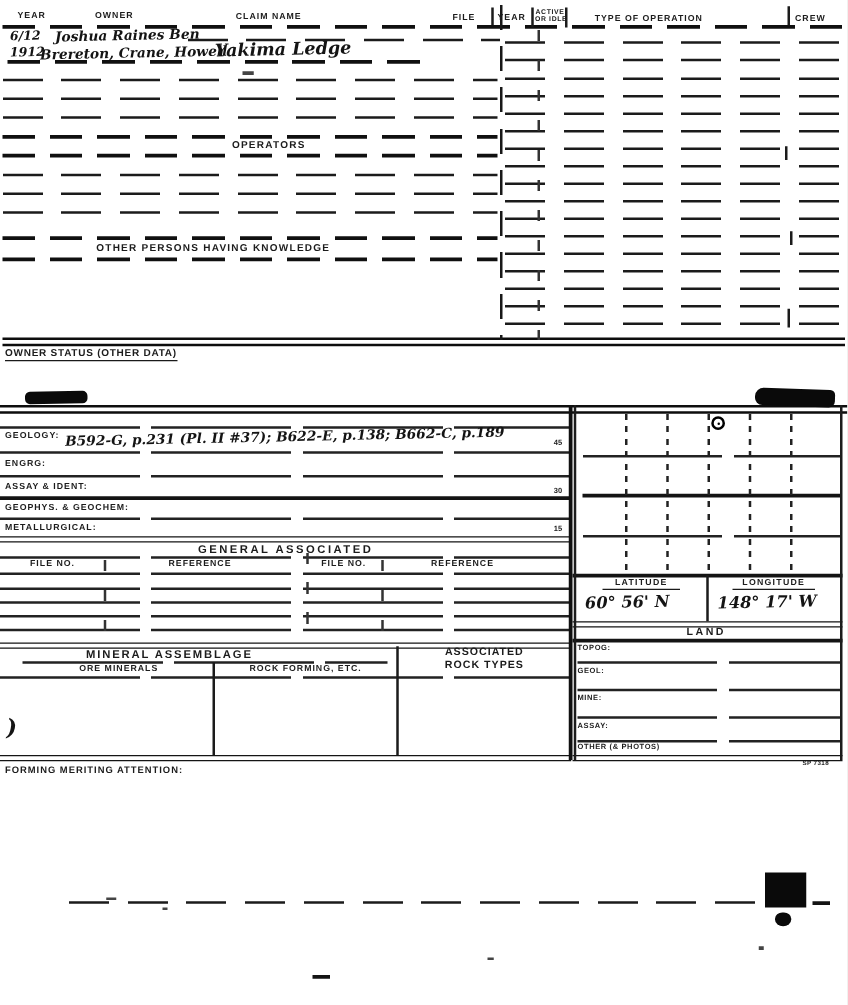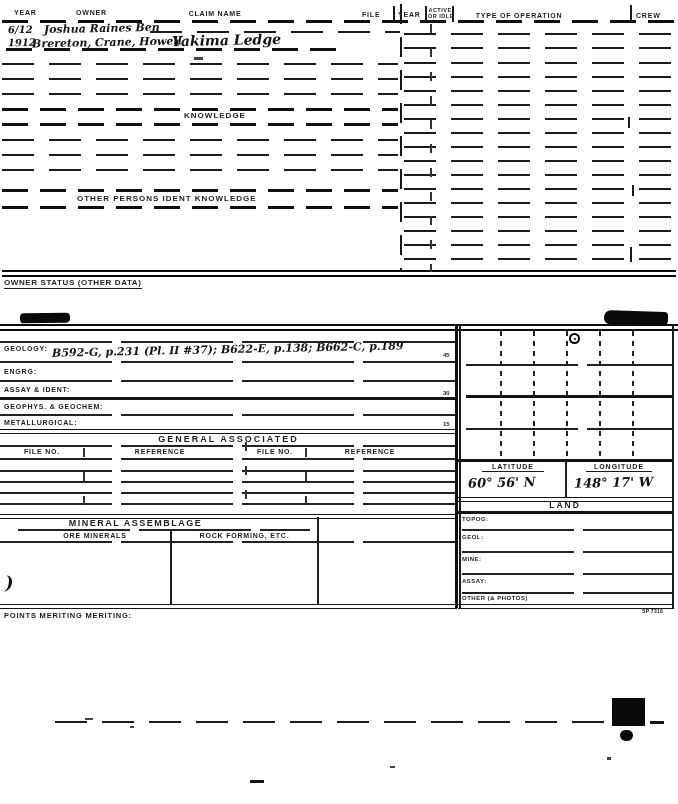--- a/index.html
+++ b/index.html
@@ -140,22 +140,22 @@
   </div>
   <span class="lbl ctr" style="left:460px;top:12px;width:118px">TYPE OF OPERATION</span>
   <span class="lbl" style="left:636px;top:12px">CREW</span>
 
   <span class="hw" style="left:8px;top:24px;font-size:10px">6/12</span>
   <span class="hw" style="left:44px;top:22px;font-size:11px">Joshua Raines Ben</span>
   <span class="hw" style="left:8px;top:37px;font-size:10px">1912</span>
   <span class="hw" style="left:32px;top:36px;font-size:11px">Brereton, Crane, Howell</span>
   <span class="hw" style="left:172px;top:32px;font-size:14px">Yakima Ledge</span>
 
-  <span class="lbl lbl8 ctr" style="left:0;top:111px;width:430px">KNOWLEDGE</span>
-  <span class="lbl lbl8" style="left:77px;top:194px">OTHER PERSONS IDENT KNOWLEDGE</span>
+  <span class="lbl lbl8 ctr" style="left:0;top:111px;width:430px">OPERATORS</span>
+  <span class="lbl lbl8" style="left:77px;top:194px">OTHER PERSONS HAVING KNOWLEDGE</span>
   <span class="lbl lbl8 ul" style="left:4px;top:278px;letter-spacing:.6px">OWNER STATUS (OTHER DATA)</span>
 
   <div class="blob" style="left:20px;top:313px;width:50px;height:10px;border-radius:4px;transform:rotate(-1deg)"></div>
   <div class="blob" style="left:604px;top:311px;width:64px;height:14px;border-radius:7px 4px 5px 6px;transform:rotate(2deg)"></div>
 
 
   <span class="lbl" style="left:4px;top:345px">GEOLOGY:</span>
   <span class="hw" style="left:52px;top:343px;font-size:11px">B592-G, p.231 (Pl. II #37); B622-E, p.138; B662-C, p.189</span>
   <span class="tick" style="left:443px;top:352px">45</span>
 
@@ -166,38 +166,42 @@
   <span class="lbl" style="left:4px;top:419px">METALLURGICAL:</span>
   <span class="tick" style="left:443px;top:421px">15</span>
 
   <span class="lbl lbl9 ctr" style="left:0;top:434px;width:457px;letter-spacing:2px">GENERAL ASSOCIATED</span>
   <span class="lbl ctr" style="left:10px;top:448px;width:64px">FILE NO.</span>
   <span class="lbl ctr" style="left:95px;top:448px;width:130px">REFERENCE</span>
   <span class="lbl ctr" style="left:245px;top:448px;width:60px">FILE NO.</span>
   <span class="lbl ctr" style="left:310px;top:448px;width:120px">REFERENCE</span>
 
   <span class="lbl lbl9 ctr" style="left:0;top:518px;width:271px;letter-spacing:1.5px">MINERAL ASSEMBLAGE</span>
+  <div style="position:absolute;left:320px;top:516px;width:135px;text-align:center">
+    <div class="lbl" style="position:static;font-size:8.5px">ASSOCIATED</div>
+    <div class="lbl" style="position:static;font-size:8.5px">ROCK TYPES</div>
+  </div>
   <span class="lbl ctr" style="left:20px;top:532px;width:150px">ORE MINERALS</span>
   <span class="lbl ctr" style="left:172px;top:532px;width:145px">ROCK FORMING, ETC.</span>
   <span class="hw" style="left:5px;top:572px;font-size:18px">)</span>
 
   <div class="marker"></div>
   <span class="lbl ul ctr" style="left:482px;top:463px;letter-spacing:1px;width:62px">LATITUDE</span>
   <span class="lbl ul ctr" style="left:586px;top:463px;letter-spacing:1px;width:66px">LONGITUDE</span>
   <span class="hw" style="left:468px;top:475px;font-size:13px">60° 56' N</span>
   <span class="hw" style="left:574px;top:475px;font-size:13px">148° 17' W</span>
 
   <span class="lbl ctr" style="left:458px;top:500px;width:214px;font-size:8.5px;letter-spacing:2px">LAND</span>
   <span class="lbl lbl6" style="left:462px;top:516px">TOPOG:</span>
   <span class="lbl lbl6" style="left:462px;top:534px">GEOL:</span>
   <span class="lbl lbl6" style="left:462px;top:556px">MINE:</span>
   <span class="lbl lbl6" style="left:462px;top:578px">ASSAY:</span>
   <span class="lbl lbl6" style="left:462px;top:595px">OTHER (&amp; PHOTOS)</span>
 
-  <span class="lbl" style="left:4px;top:611px;font-size:7.5px">POINTS MERITING MERITING:</span>
+  <span class="lbl" style="left:4px;top:611px;font-size:7.5px">FORMING MERITING ATTENTION:</span>
   <span class="lbl" style="left:642px;top:608px;font-size:5px;letter-spacing:.3px">SP 7318</span>
 
   <div class="blob" style="left:612px;top:698px;width:33px;height:28px"></div>
   <div class="blob" style="left:620px;top:730px;width:13px;height:11px;border-radius:45% 45% 50% 50%"></div>
   <div class="speck" style="left:85px;top:718px;width:8px;height:2px"></div>
   <div class="speck" style="left:130px;top:726px;width:4px;height:2px"></div>
   <div class="speck" style="left:390px;top:766px;width:5px;height:2px"></div>
   <div class="speck" style="left:607px;top:757px;width:4px;height:3px"></div>
   <div class="speck" style="left:194px;top:57px;width:9px;height:3px"></div>
 </div>

